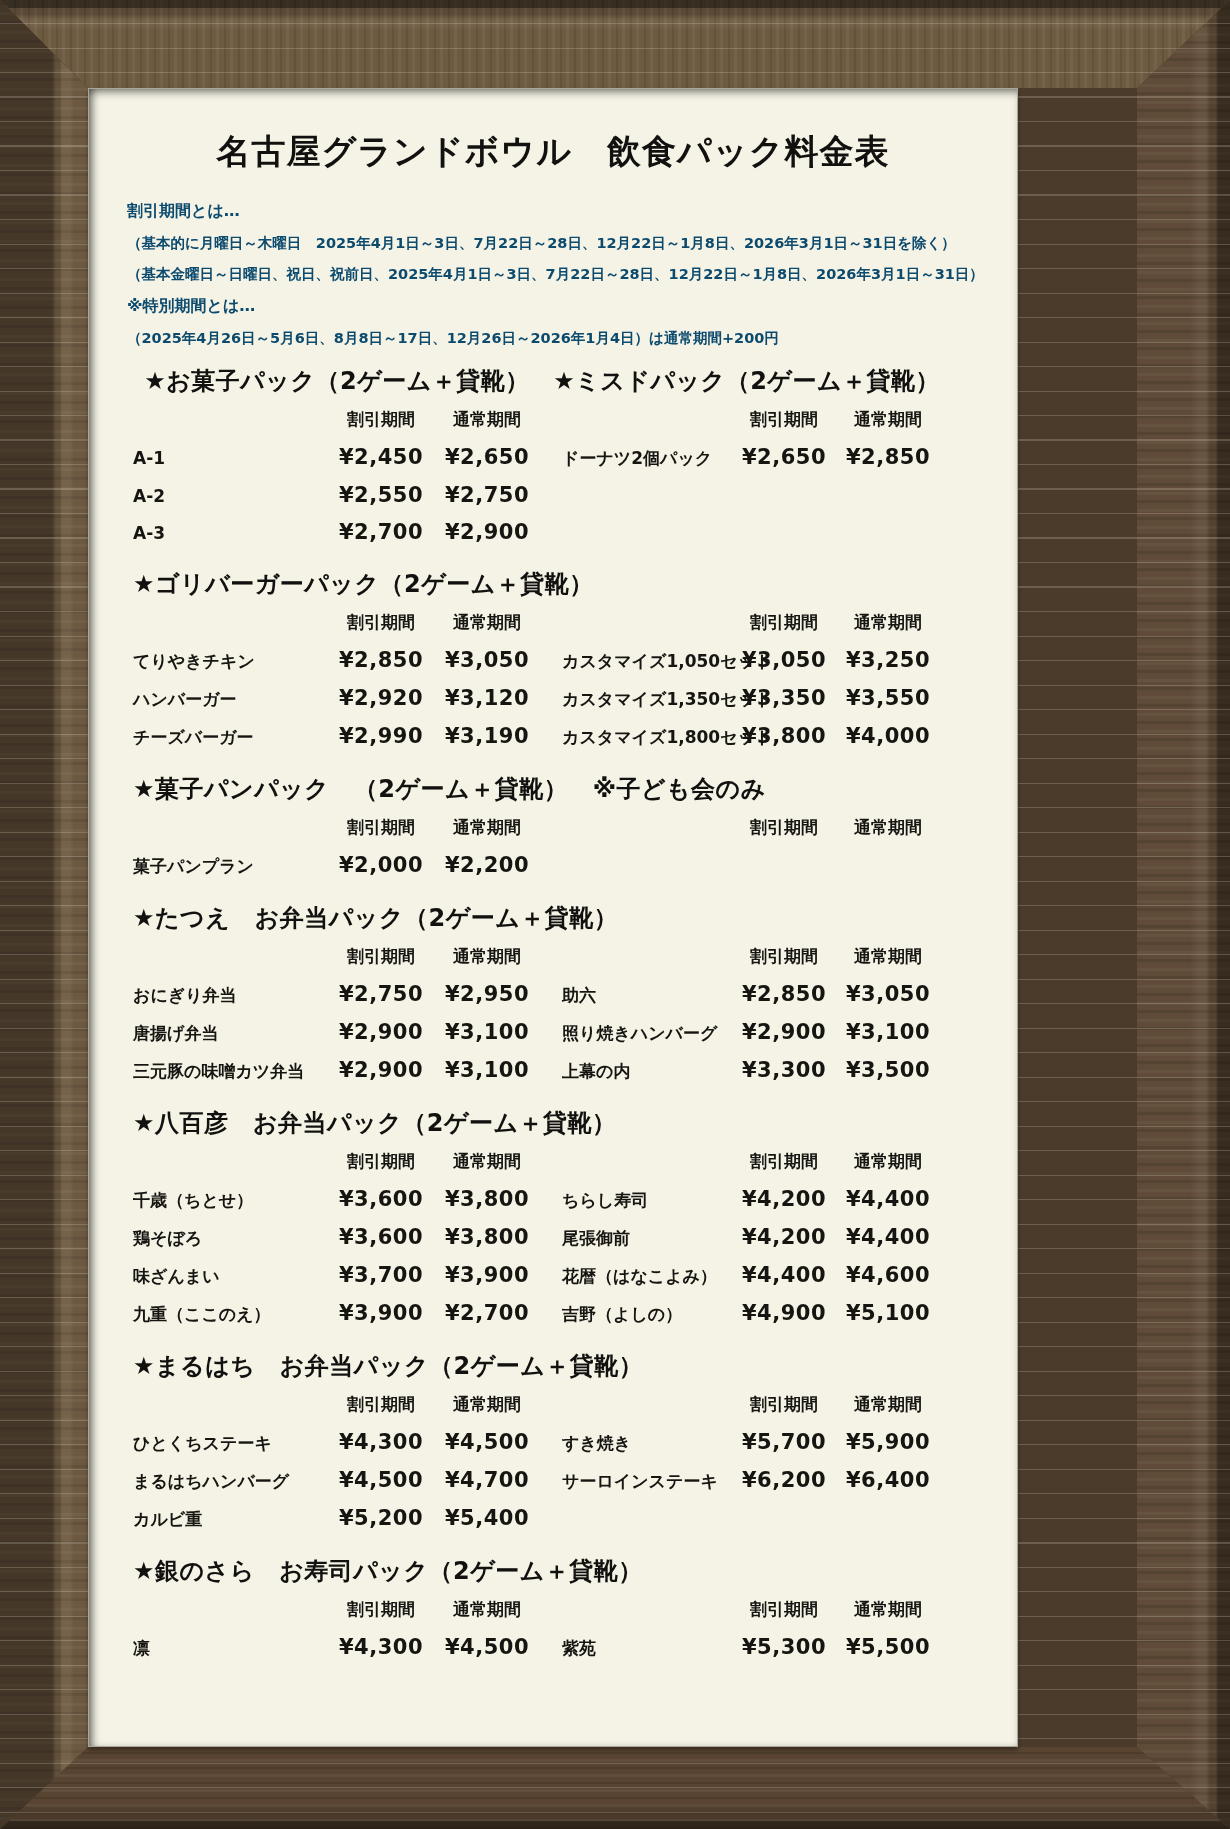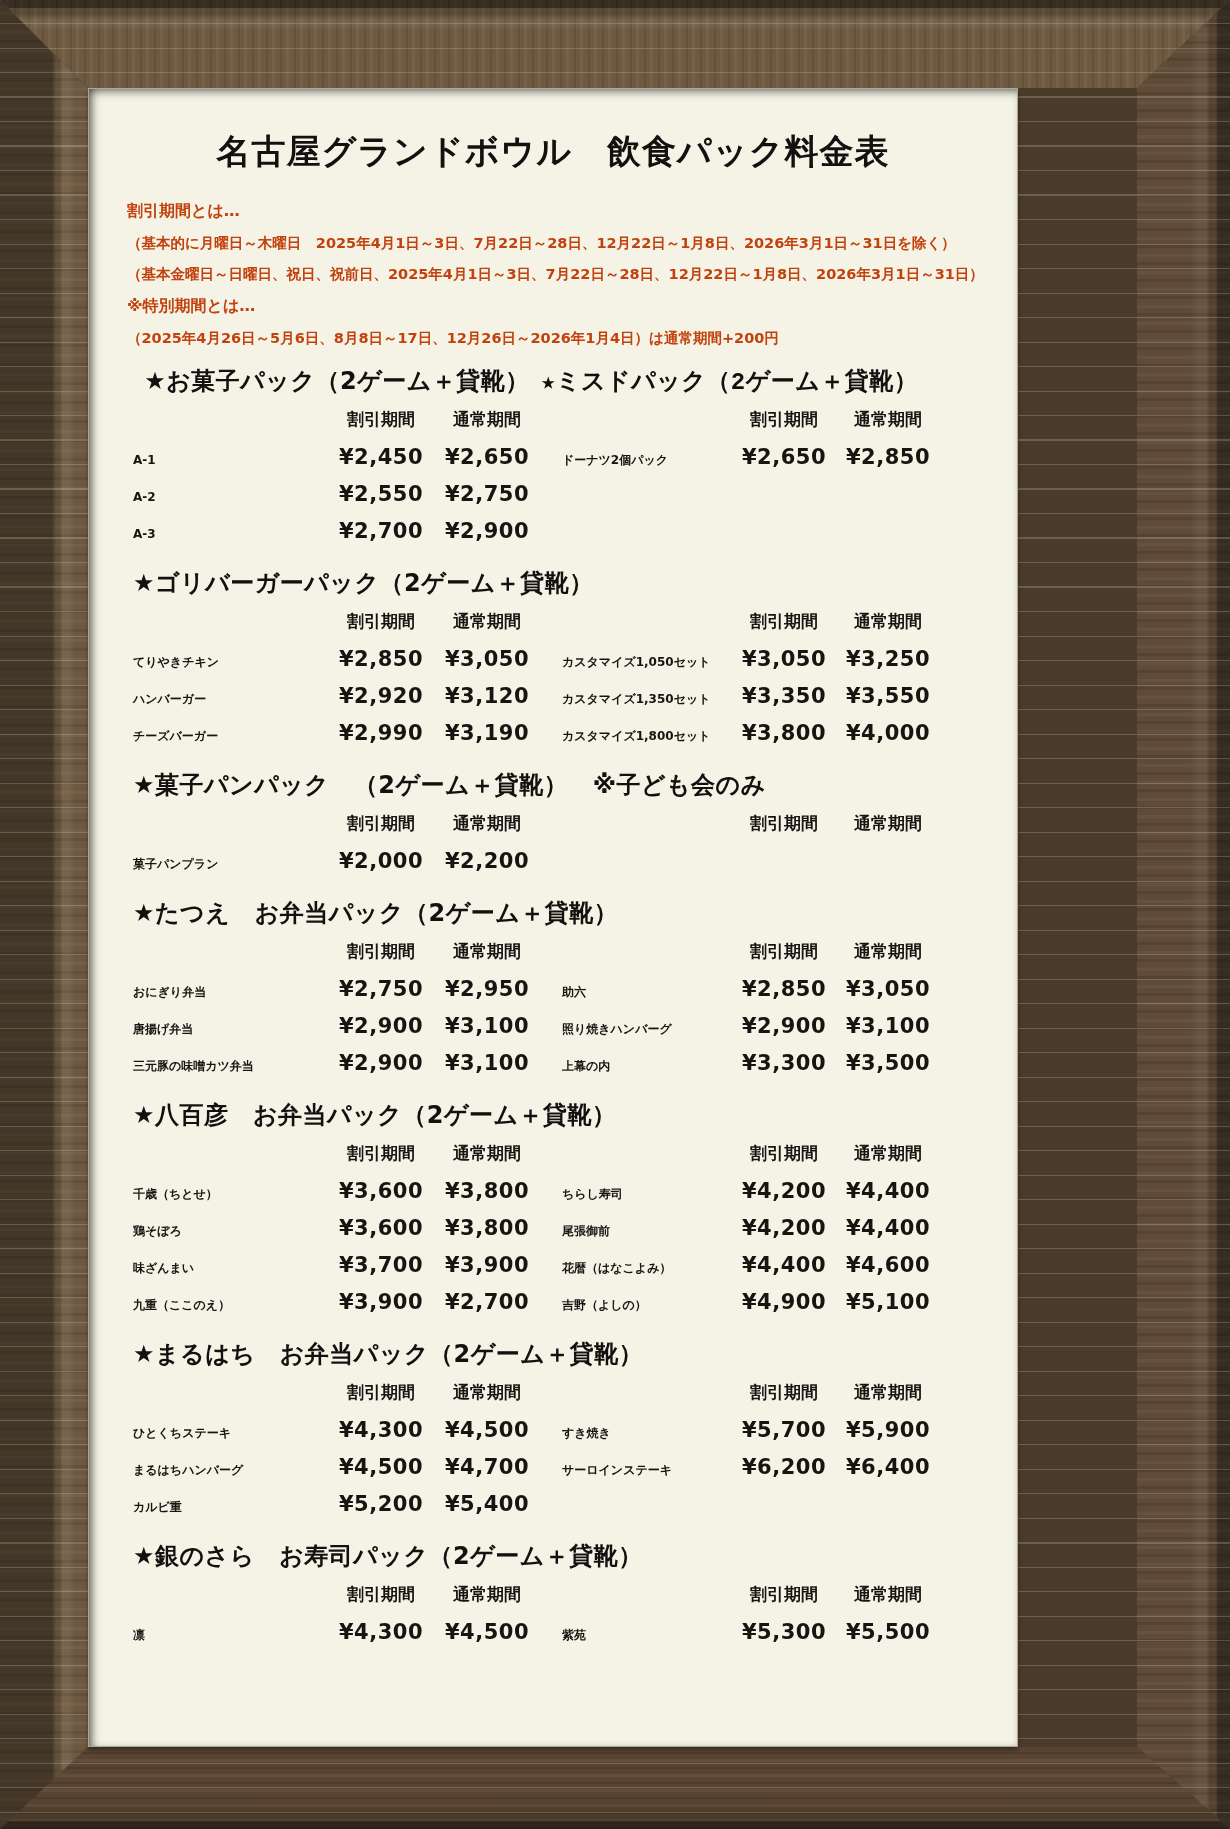--- a/index.html
+++ b/index.html
@@ -56,40 +56,40 @@
     box-shadow:inset 7px 0 9px -4px rgba(0,0,0,.55),inset 0 7px 9px -4px rgba(0,0,0,.45),0 3px 4px rgba(0,0,0,.35);
     border:1px solid rgba(35,26,18,.35);
     box-sizing:border-box;
     padding:24px 36px 0 36px;
   }
   .poster-title{
     font-size:34px;letter-spacing:1px;text-align:center;
     margin:16px 0 26px 0;color:#121110;white-space:nowrap;
   }
   .notes{margin:0 0 6px 2px;}
-  .note-line{margin:0 0 13px 0;line-height:1.25;white-space:nowrap;color:#c2410c;}
+  .note-line{margin:0 0 13px 0;line-height:1.25;white-space:nowrap;color:#0c4a6e;}
   .note-head{font-size:16px;}
   .note-body{font-size:14.5px;}
   
   #sections{width:807px;margin-left:8px;}
   .menu-section{margin-top:18px;}
   .title-row{display:flex;margin-bottom:11px;}
   .section-title{font-size:24px;letter-spacing:.5px;white-space:nowrap;color:#121110;}
   .title-full{width:100%;text-align:left;}
   .title-half-left{width:408px;text-align:center;}
-  .title-half-right{flex:1;text-align:left;font-family:Liberation Mono, monospace;}
+  .title-half-right{flex:1;text-align:right;}
   .grid-row{
     display:grid;
     grid-template-columns:196px 104px 108px 191px 104px 104px;
     align-items:baseline;
   }
   .header-row{margin-bottom:7px;}
   .data-row{padding:6.5px 0;}
   .hcell{font-size:17px;text-align:center;white-space:nowrap;}
-  .cell-name{font-size:12px;text-align:left;white-space:nowrap;}
+  .cell-name{font-size:17px;text-align:left;white-space:nowrap;}
   .cell-name.c4{padding-left:21px;}
   .cell-price{font-size:21px;text-align:center;white-space:nowrap;letter-spacing:.5px;}
 </style>
 </head>
 <body>
 
 <div class="frame-piece frame-top"></div>
 <div class="frame-piece frame-bottom"></div>
 <div class="frame-piece frame-left"></div>
 <div class="frame-piece frame-right"></div>

